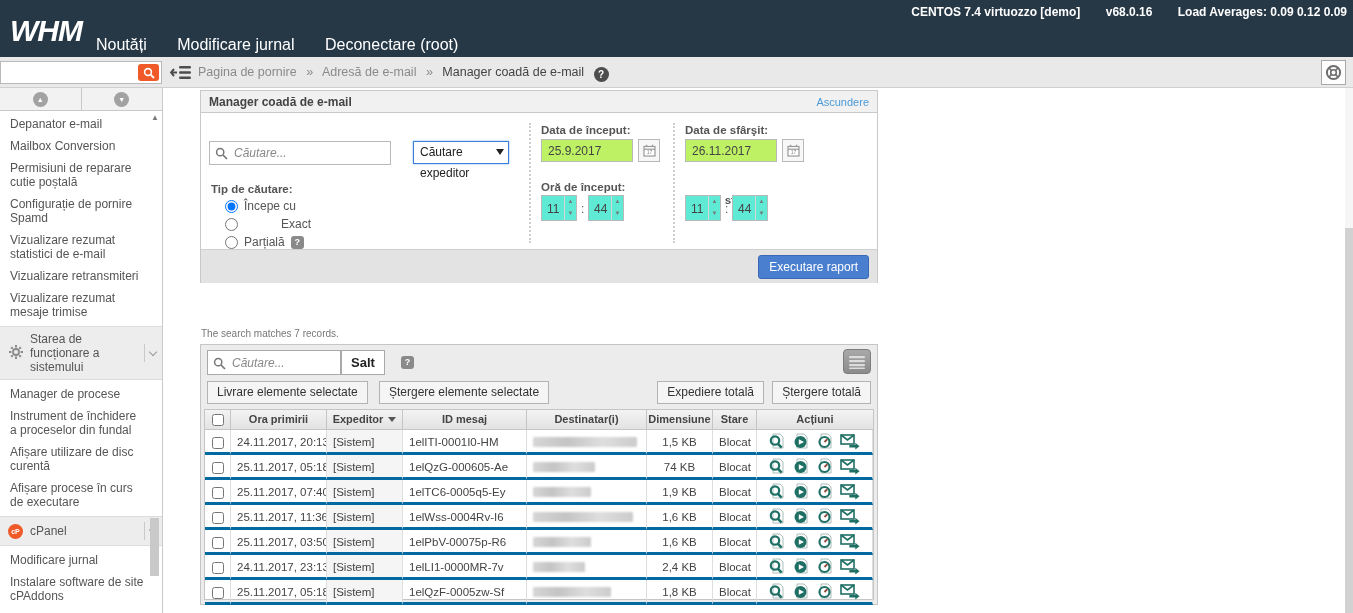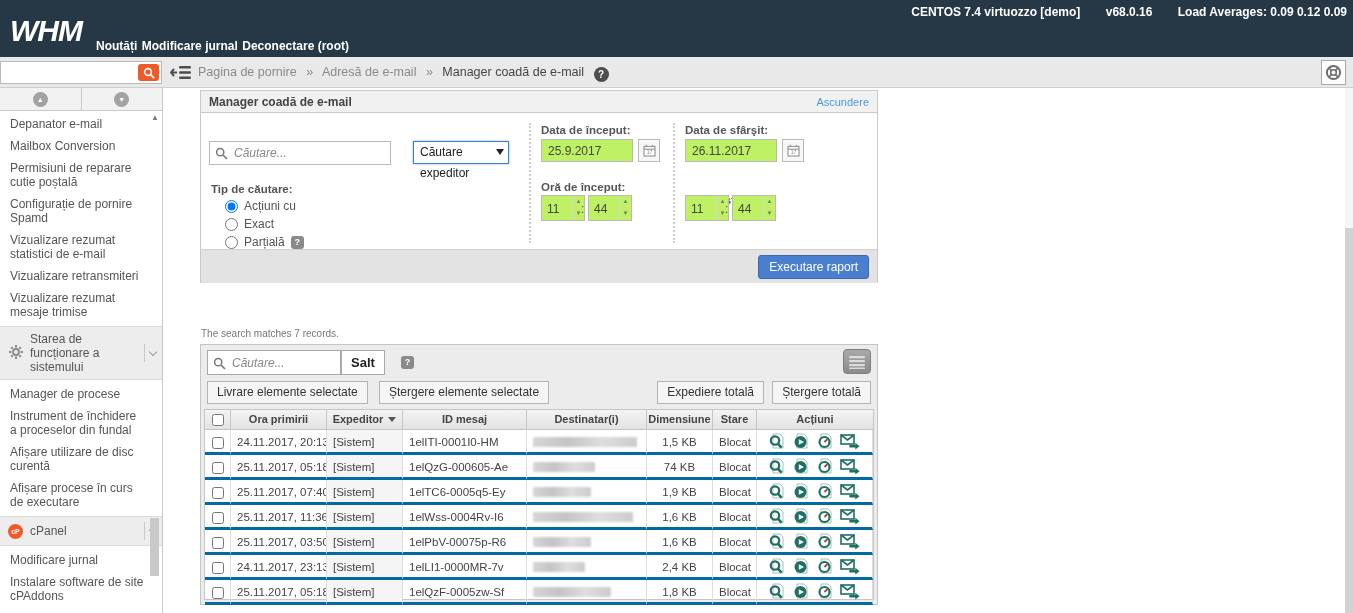--- a/index.html
+++ b/index.html
@@ -4,21 +4,21 @@
 <style>
   * { margin:0; padding:0; box-sizing:border-box; }
   html,body { width:1353px; height:613px; overflow:hidden; }
   body { font-family:"Liberation Sans", sans-serif; background:#fff; }
   #page { position:relative; width:1353px; height:613px; background:#fff; overflow:hidden; }
 
   
   #topbar { position:absolute; left:0; top:0; width:1353px; height:57px; background:#263746; }
   #whm-logo { position:absolute; left:10px; top:14px; color:#fff; font-size:30px; font-weight:bold; font-style:italic; letter-spacing:-1px; }
   #top-menu { position:absolute; left:96px; top:36px; }
-  #top-menu .tm-item { display:inline-block; color:#fff; font-size:12px; font-weight:bold; cursor:pointer; }
+  #top-menu .tm-item { display:inline-block; margin-right:26px; color:#fff; font-size:16px; font-weight:normal; cursor:pointer; }
   #sysinfo { position:absolute; right:6px; top:5px; color:#fff; font-size:12px; font-weight:bold; }
   #sysinfo span { margin-left:22px; }
 
   
   #crumbbar { position:absolute; left:0; top:57px; width:1353px; height:31px; background:#e9e9e9; border-bottom:1px solid #cfcfcf; }
   #quick-search { position:absolute; left:0; top:4px; width:162px; height:23px; background:#fff; border:1px solid #b9b9b9; }
   #quick-search input { position:absolute; left:2px; top:1px; width:132px; height:19px; border:none; outline:none; font-size:12px; }
   #quick-search .sbtn { position:absolute; right:2px; top:2px; width:21px; height:17px; background:#f05a28; border-radius:3px; cursor:pointer; display:flex; align-items:center; justify-content:center; }
   #collapse-icon { position:absolute; left:170px; top:8px; cursor:pointer; }
   #breadcrumb { position:absolute; left:198px; top:8px; font-size:12.5px; color:#8a8a8a; }
@@ -65,21 +65,21 @@
   .search-wrap input::placeholder { font-style:italic; color:#888; }
   .mag { position:absolute; left:5px; top:5px; }
   .fake-select { position:absolute; height:23px; border:1px solid #3a7fd8; box-shadow:0 0 2px rgba(58,127,216,.6); background:#fff; font-size:12px; color:#222; line-height:21px; padding:0 18px 0 6px; cursor:pointer; }
   .fake-select .caret { position:absolute; right:4px; top:7px; width:0; height:0; border-left:4px solid transparent; border-right:4px solid transparent; border-top:6px solid #222; }
   .fld-label { position:absolute; font-size:11.5px; font-weight:bold; color:#555; }
   .date-inp { position:absolute; width:92px; height:23px; padding-left:6px; }
   .cal-btn { position:absolute; width:22px; height:23px; border:1px solid #b9b9b9; background:#f7f7f7; display:flex; align-items:center; justify-content:center; cursor:pointer; }
   .radio-row { position:absolute; left:24px; font-size:12px; color:#555; display:flex; align-items:center; }
   .radio-row input { margin-right:6px; }
   .info-badge { display:inline-block; width:13px; height:13px; line-height:13px; border-radius:3px; background:#8a8a8a; color:#fff; font-size:9px; font-weight:bold; text-align:center; margin-left:6px; }
-  .spin-box { position:absolute; width:44px; height:26px; border:1px solid #b9b9b9; background:#bef264; }
+  .spin-box { position:absolute; width:36px; height:26px; border:1px solid #b9b9b9; background:#5eead4; }
   .spin-box .val { position:absolute; left:5px; top:6px; font-size:12px; color:#444; }
   .spin-box .arrows { position:absolute; right:0; top:0; bottom:0; width:12px; border-left:1px solid #d5d5d5; display:flex; flex-direction:column; }
   .spin-box .arrows div { flex:1; font-size:6px; color:#777; text-align:center; line-height:11px; cursor:pointer; }
   .colon { position:absolute; font-size:12px; color:#555; }
   #panel1 .p-foot { position:absolute; left:0; right:0; top:158px; height:34px; background:#e3e3e3; border-top:1px solid #d0d0d0; }
   #run-report { position:absolute; right:8px; top:5px; height:24px; padding:0 10px; background:#4a7fd0; border:1px solid #3b68b5; border-radius:3px; color:#fff; font-size:12px; cursor:pointer; }
 
   
   #summary { position:absolute; left:37px; top:240px; font-size:10px; color:#777; }
   #panel2 { position:absolute; left:36px; top:256px; width:678px; height:261px; border:1px solid #c5c5c5; background:#ececec; }
@@ -272,23 +272,23 @@
             <line x1="1" y1="5.2" x2="12" y2="5.2" stroke="#999" stroke-width="1.2"></line>
             <line x1="3.5" y1="0.8" x2="3.5" y2="3" stroke="#999" stroke-width="1.4"></line>
             <line x1="9.5" y1="0.8" x2="9.5" y2="3" stroke="#999" stroke-width="1.4"></line>
             <text x="6.5" y="10.4" font-size="5" fill="#888" text-anchor="middle">17</text>
           </svg>
       </span>
 
       <span class="fld-label" style="left:10px; top:92px;">Tip de căutare:</span>
       <label class="radio-row" style="top:108px;">
         <input type="radio" name="stype" checked="" style="">
-        <span>Acțiuni cu</span>
+        <span>Începe cu</span>
       </label>
-      <label class="radio-row" style="top:126px;">
+      <label class="radio-row" style="top:126px;gap:37px;">
         <input type="radio" name="stype" style="">
         <span>Exact</span>
       </label>
       <label class="radio-row" style="top:144px;">
         <input type="radio" name="stype" style="">
         <span>Parțială</span>
         <span class="info-badge">?</span>
       </label>
 
       <span class="fld-label" style="left:340px; top:90px;">Oră de început:</span>

